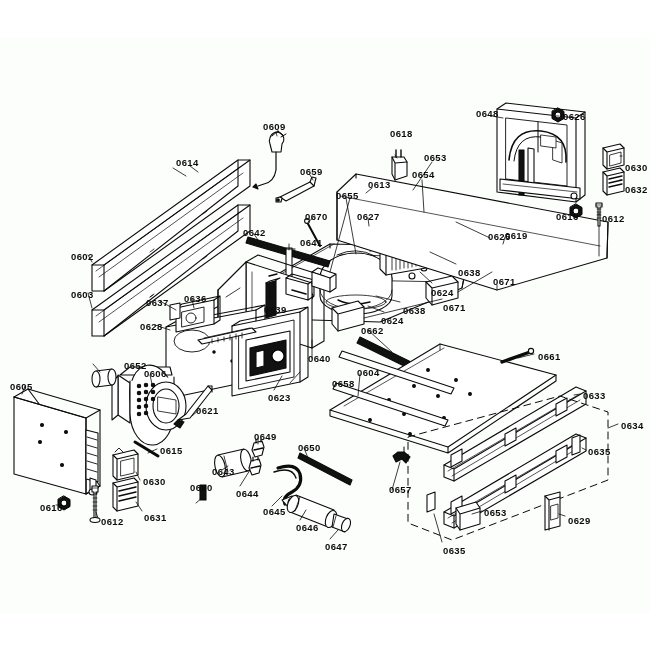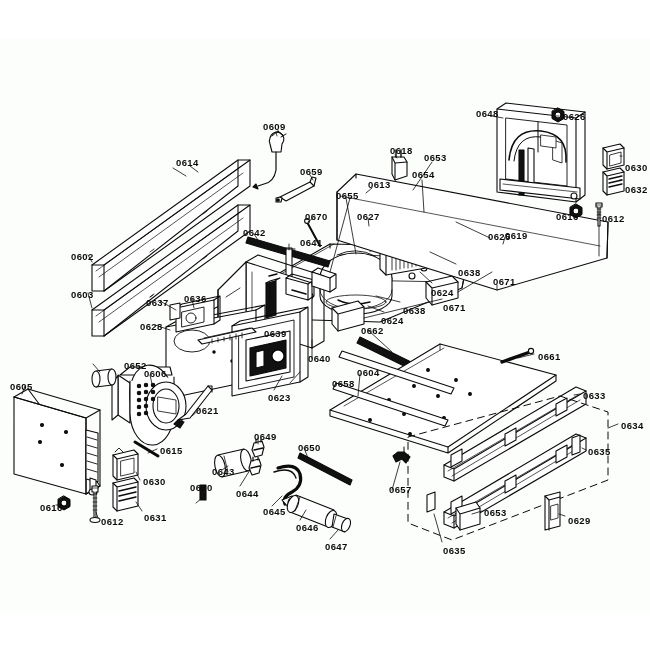--- a/index.html
+++ b/index.html
@@ -553,21 +553,21 @@
         <path d="M330,539 L338,530"></path>
         <path d="M442,542 L434,514"></path>
       </g>
     </g>
   </svg>
 
   <div id="labels">
       <div class="lbl" style="left: 263px; top: 122px;">0609</div>
       <div class="lbl" style="left: 176px; top: 158px;">0614</div>
       <div class="lbl" style="left: 300px; top: 167px;">0659</div>
-      <div class="lbl" style="left: 390px; top: 146px;">0618</div>
+      <div class="lbl" style="left: 390px; top: 129px;">0618</div>
       <div class="lbl" style="left: 424px; top: 153px;">0653</div>
       <div class="lbl" style="left: 476px; top: 109px;">0648</div>
       <div class="lbl" style="left: 563px; top: 112px;">0626</div>
       <div class="lbl" style="left: 625px; top: 163px;">0630</div>
       <div class="lbl" style="left: 368px; top: 180px;">0613</div>
       <div class="lbl" style="left: 412px; top: 170px;">0654</div>
       <div class="lbl" style="left: 625px; top: 185px;">0632</div>
       <div class="lbl" style="left: 336px; top: 191px;">0655</div>
       <div class="lbl" style="left: 556px; top: 212px;">0616</div>
       <div class="lbl" style="left: 602px; top: 214px;">0612</div>
@@ -575,21 +575,21 @@
       <div class="lbl" style="left: 305px; top: 212px;">0670</div>
       <div class="lbl" style="left: 71px; top: 252px;">0602</div>
       <div class="lbl" style="left: 488px; top: 232px;">0625</div>
       <div class="lbl" style="left: 243px; top: 228px;">0642</div>
       <div class="lbl" style="left: 280px; top: 238px; padding-left: 20px;">0641</div>
       <div class="lbl" style="left: 505px; top: 231px;">0619</div>
       <div class="lbl" style="left: 458px; top: 268px;">0638</div>
       <div class="lbl" style="left: 493px; top: 277px;">0671</div>
       <div class="lbl" style="left: 431px; top: 288px;">0624</div>
       <div class="lbl" style="left: 71px; top: 290px;">0603</div>
-      <div class="lbl" style="left: 264px; top: 305px; margin-top: 24px;">0639</div>
+      <div class="lbl" style="left: 264px; top: 305px;">0639</div>
       <div class="lbl" style="left: 146px; top: 298px;">0637</div>
       <div class="lbl" style="left: 184px; top: 294px;">0636</div>
       <div class="lbl" style="left: 403px; top: 306px;">0638</div>
       <div class="lbl" style="left: 381px; top: 316px;">0624</div>
       <div class="lbl" style="left: 443px; top: 303px;">0671</div>
       <div class="lbl" style="left: 140px; top: 322px;">0628</div>
       <div class="lbl" style="left: 361px; top: 326px;">0662</div>
       <div class="lbl" style="left: 538px; top: 352px;">0661</div>
       <div class="lbl" style="left: 79px; top: 361px; margin-left: 45px;">0652</div>
       <div class="lbl" style="left: 144px; top: 369px;">0606</div>

